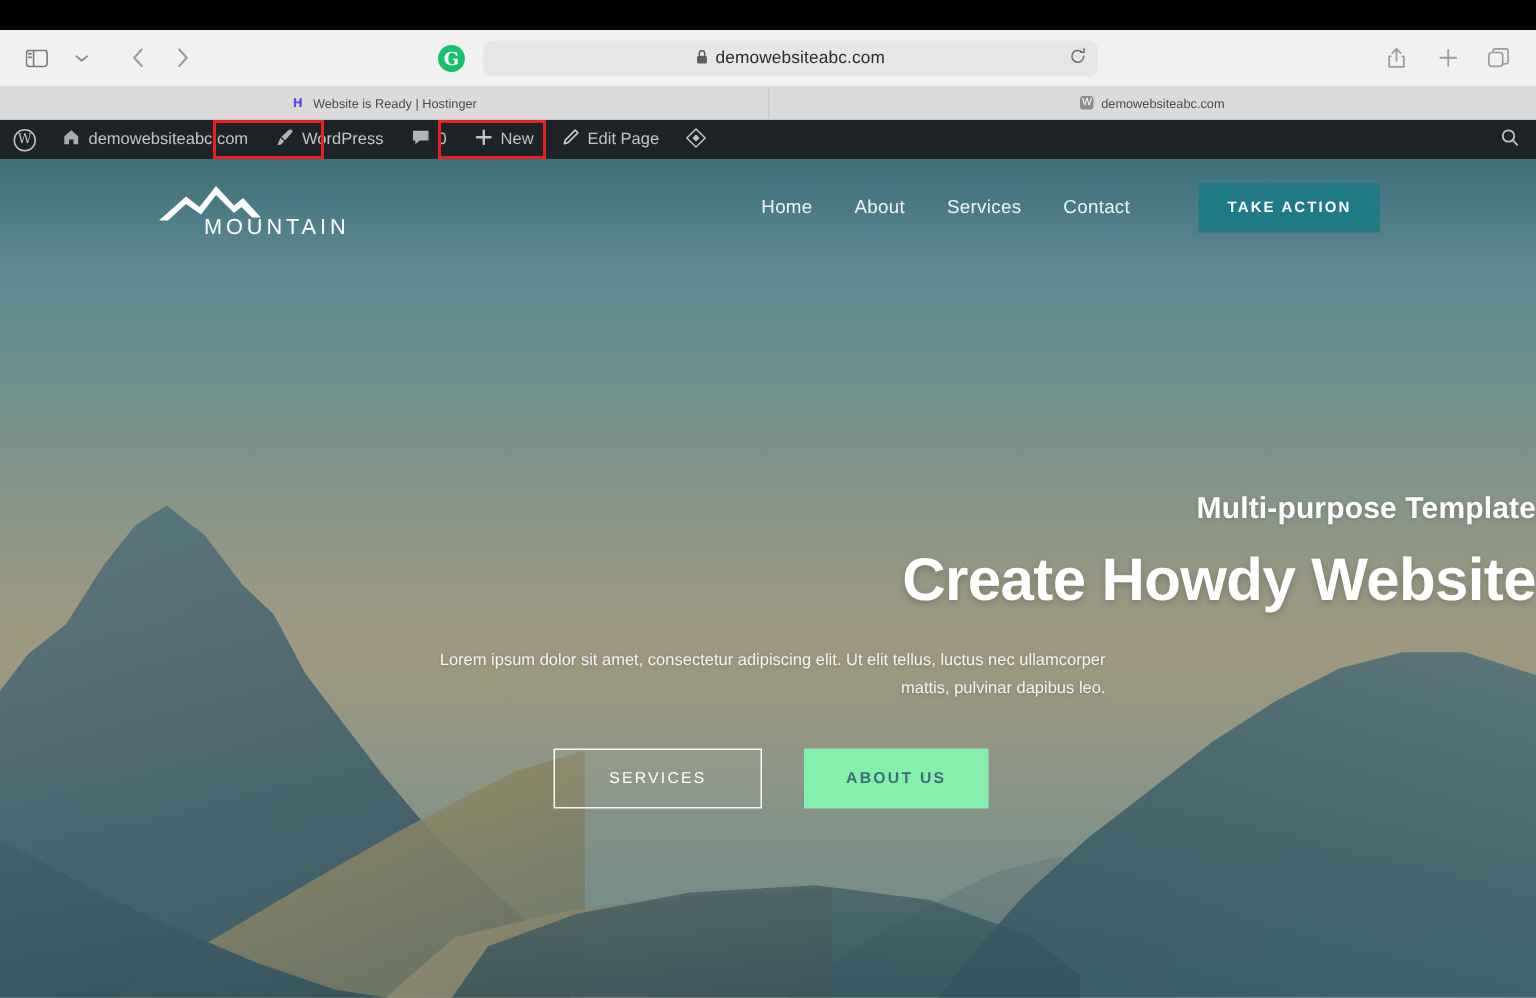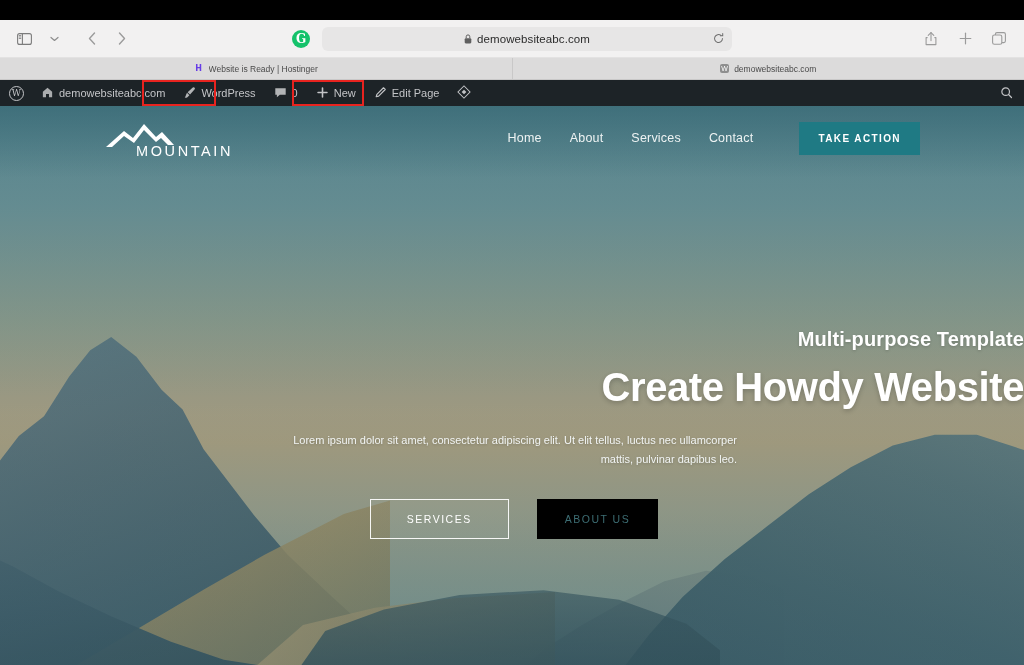--- a/index.html
+++ b/index.html
@@ -298,23 +298,23 @@
   }
   .btn-outline {
     border: 1.5px solid rgba(255,255,255,0.92);
     color: #ffffff;
     background: rgba(255,255,255,0.04);
     font-size: 10.5px; letter-spacing: 1.5px; font-weight: 500;
     padding: 13px 36px;
     text-decoration: none;
   }
   .btn-solid {
-    background: #000000;
+    background: #86efac;
     color: #3d6e74;
-    font-size: 10.5px; letter-spacing: 1.5px; font-weight: 400;
+    font-size: 10.5px; letter-spacing: 1.5px; font-weight: 700;
     padding: 14px 28px;
     text-decoration: none;
   }
 </style>
 </head>
 <body>
 
 <div class="os-strip"></div>
 
 <div class="safari-toolbar">

